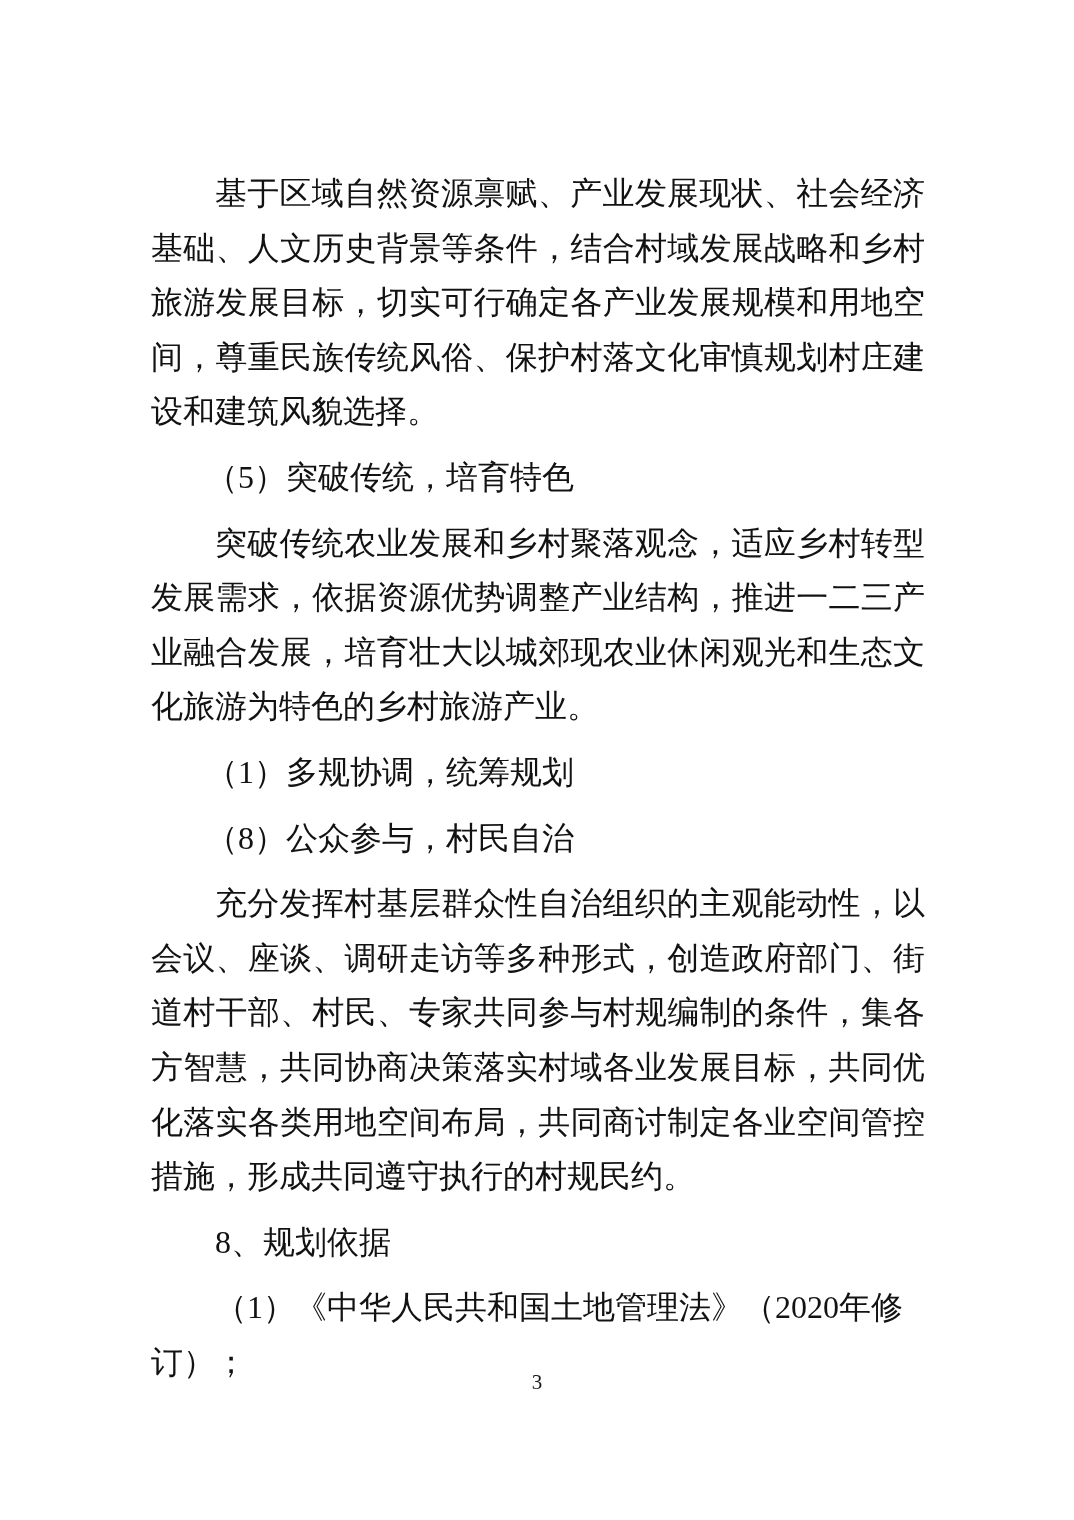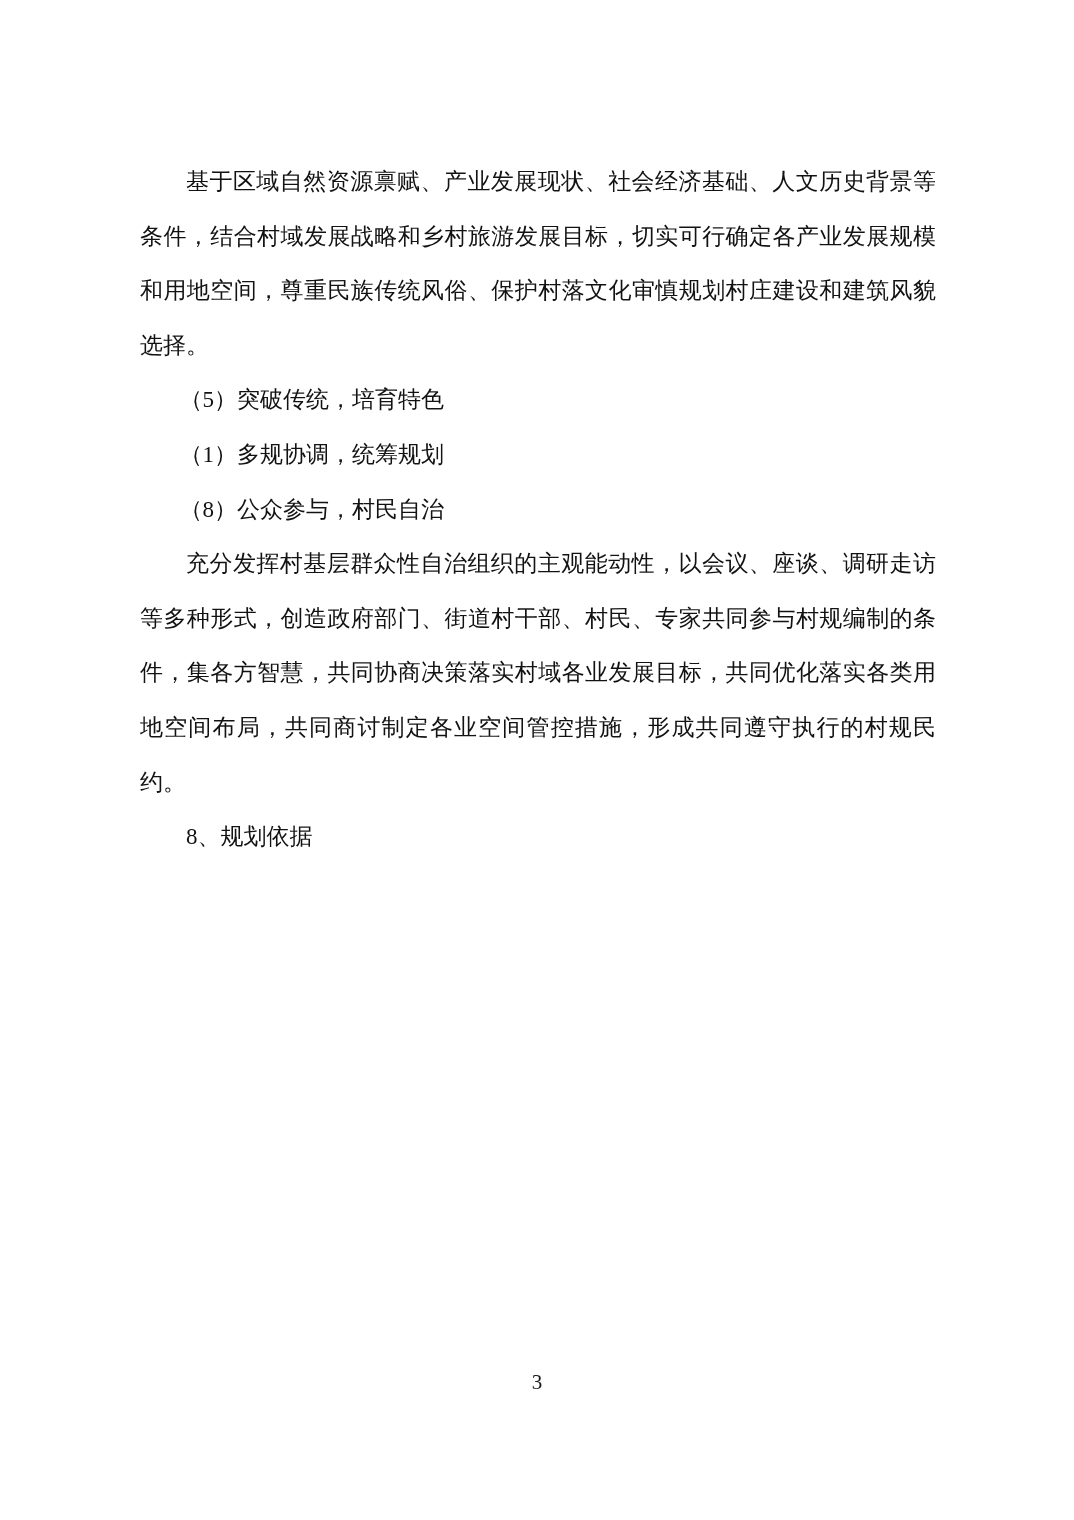--- a/index.html
+++ b/index.html
@@ -20,23 +20,23 @@
     position: absolute;
     left: 140px;
     top: 155px;
     width: 796px;
     font-size: 26.5px;
     line-height: 54.6px;
   }
   .content p,
   .content h2,
   .content h3 {
-    margin: 0;
+    margin: 11px;
     padding: 0;
-    font-size: 23px;
+    font-size: 32px;
     line-height: 54.6px;
     font-weight: normal;
   }
   .body-para {
     text-indent: 2em;
     text-align: justify;
     text-justify: inter-character;
   }
   .sub-heading {
     font-weight: bold;
@@ -65,28 +65,30 @@
 </head>
 <body>
 
 <div class="page">
   <div class="content">
 
     <p class="body-para">基于区域自然资源禀赋、产业发展现状、社会经济基础、人文历史背景等条件，结合村域发展战略和乡村旅游发展目标，切实可行确定各产业发展规模和用地空间，尊重民族传统风俗、保护村落文化审慎规划村庄建设和建筑风貌选择。</p>
 
     <h3 class="sub-heading">（5）突破传统，培育特色</h3>
 
+    <p class="body-para">突破传统农业发展和乡村聚落观念，适应乡村转型发展需求，依据资源优势调整产业结构，推进一二三产业融合发展，培育壮大以城郊现农业休闲观光和生态文化旅游为特色的乡村旅游产业。</p>
 
     <h3 class="sub-heading">（1）多规协调，统筹规划</h3>
 
 
     <h3 class="sub-heading">（8）公众参与，村民自治</h3>
 
     <p class="body-para">充分发挥村基层群众性自治组织的主观能动性，以会议、座谈、调研走访等多种形式，创造政府部门、街道村干部、村民、专家共同参与村规编制的条件，集各方智慧，共同协商决策落实村域各业发展目标，共同优化落实各类用地空间布局，共同商讨制定各业空间管控措施，形成共同遵守执行的村规民约。</p>
 
     <h2 class="num-heading">8、规划依据</h2>
 
+    <p class="ref-item">（1）《中华人民共和国土地管理法》（2020年修订）；</p>
 
 
   </div>
 
   <div class="page-footer">3</div>
 </div>
 
 </body></html>

